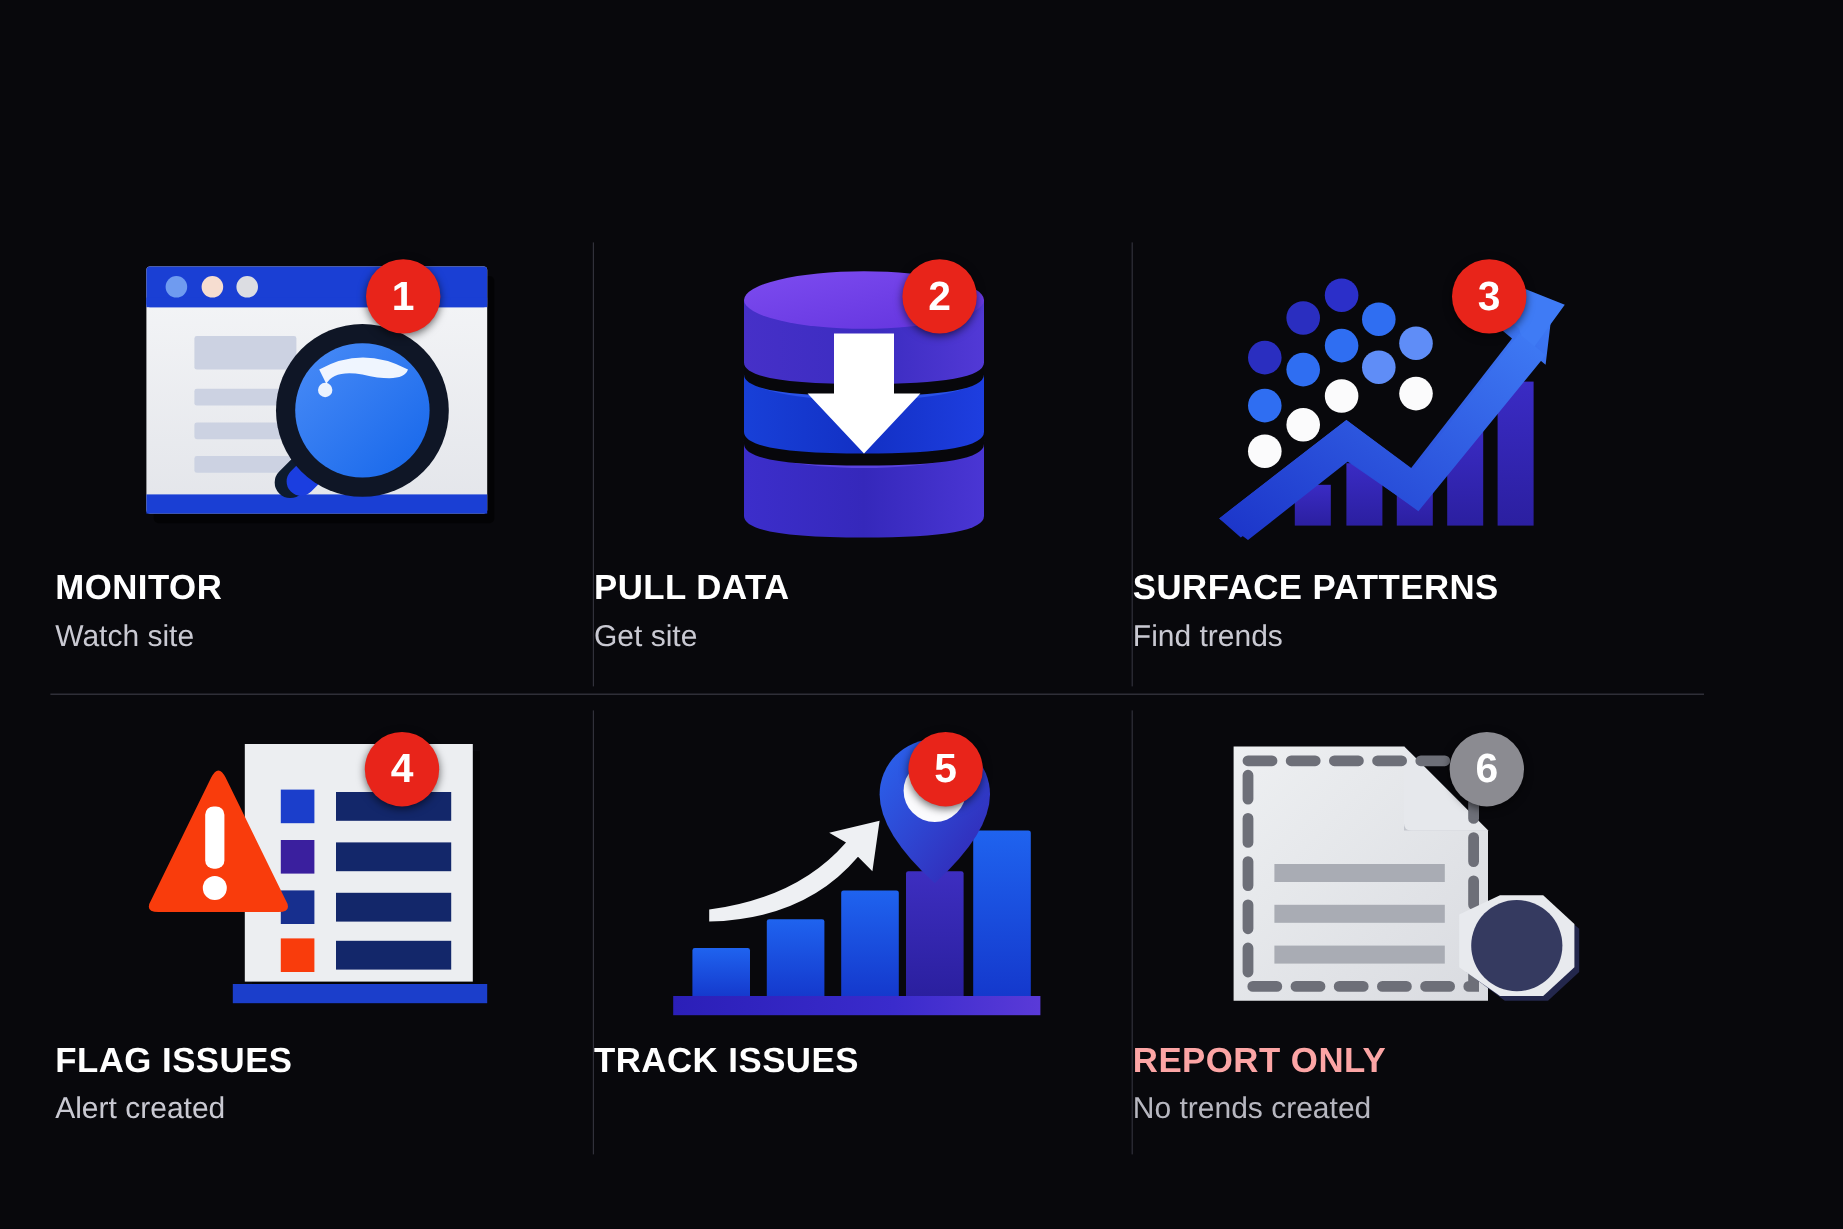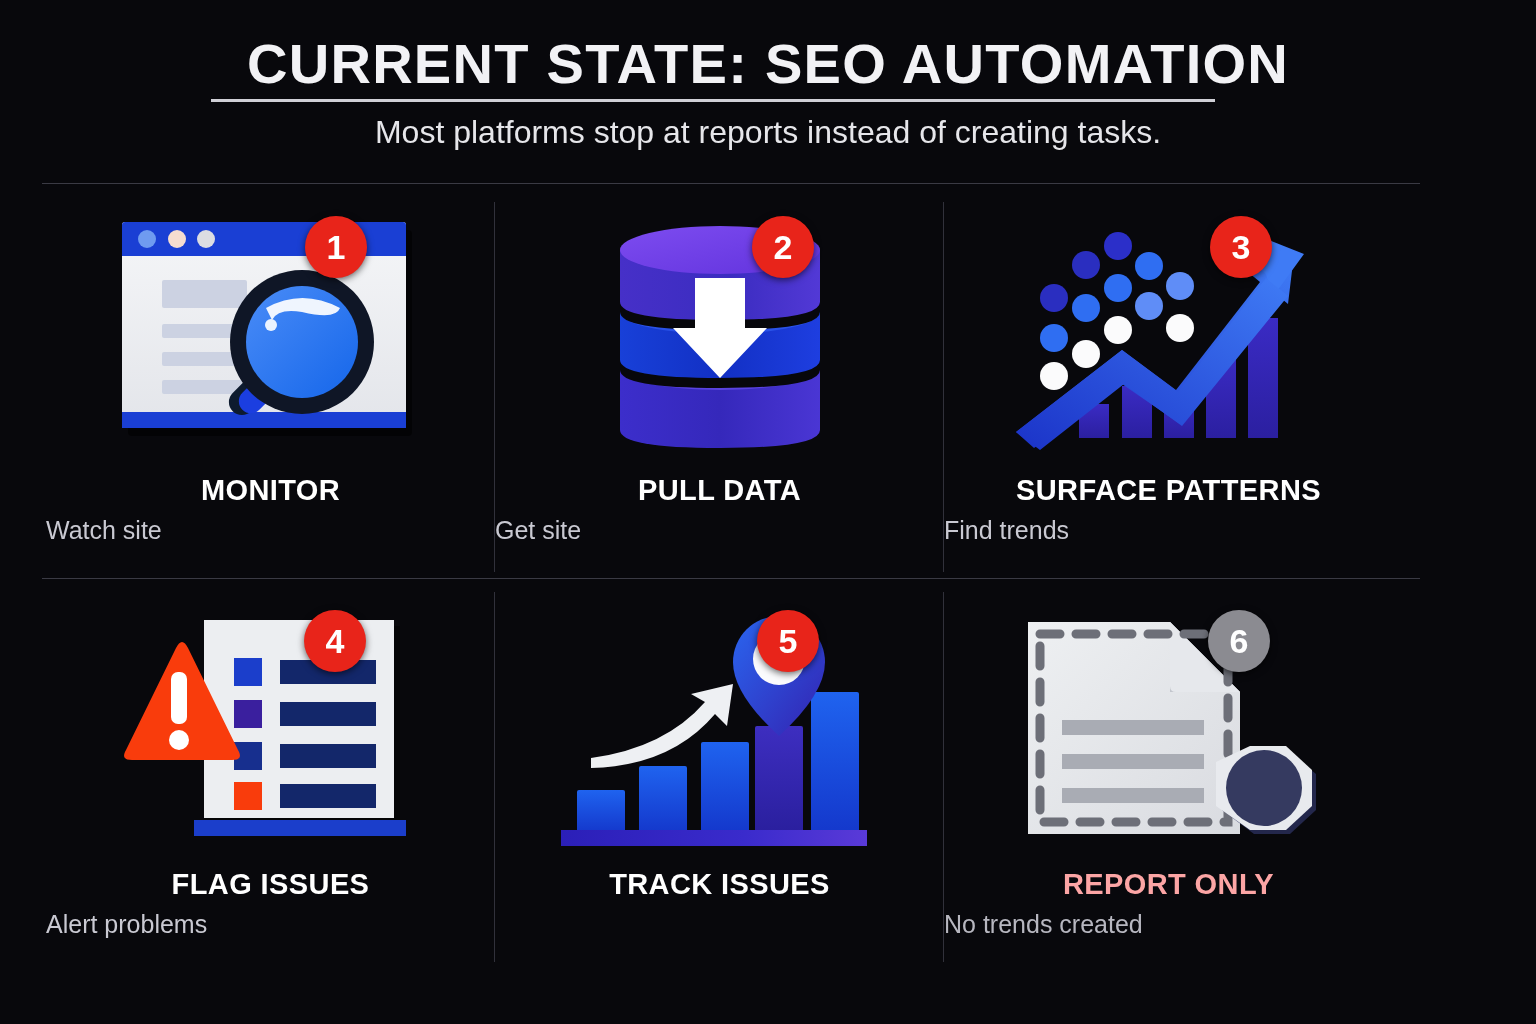--- a/index.html
+++ b/index.html
@@ -57,21 +57,21 @@
   .icon-area {
     position:absolute; top:22px; left:0; width:449px; height:250px;
   }
   .icon-box {
     position:absolute; left:50%; top:0; transform:translateX(-50%);
     width:330px; height:250px;
   }
 
   .card-title {
     position:absolute; top:288px; left:0; width:449px;
-    text-align:center; font-size:29px; font-weight:bold;
+    text-align:left; font-size:29px; font-weight:bold;
     color:#ffffff; letter-spacing:0.4px;
   }
   .card-title.muted { color:#fca5a5; }
   .card-sub {
     position:absolute; top:330px; left:0; width:449px;
     text-align:left; font-size:25px; font-weight:400;
     color:#c9c9d2;
   }
   .card-sub.muted { color:#b7b7c0; }
 
@@ -92,26 +92,20 @@
   .b5 { left:262px; top:8px; }
   .b6 { left:264px; top:8px; }
 
   svg { display:block; overflow:visible; }
 </style>
 </head>
 <body>
 
 <div id="page">
 
-  <div class="header">
-    <div class="title">CURRENT STATE: SEO AUTOMATION</div>
-    <div class="title-rule"></div>
-    <div class="subtitle">Most platforms stop at reports instead of creating tasks.</div>
-    <div class="header-rule"></div>
-  </div>
 
   <div class="grid">
 
     <div class="vrule-1"></div>
     <div class="vrule-2"></div>
     <div class="vrule-3"></div>
     <div class="vrule-4"></div>
     <div class="hrule-mid"></div>
 
     <div class="card c1">
@@ -287,21 +281,21 @@
             <path d="M66 158 L18 158 Q6 158 12 148 L62 46 Q68 34 74 46 L124 148 Q130 158 118 158 Z" transform="translate(8,0)" fill="#f93c0c"></path>
             <rect x="65" y="70" width="16" height="52" rx="7" fill="#ffffff"></rect>
             <circle cx="73" cy="138" r="10" fill="#ffffff"></circle>
           </svg>
         </div>
         <div class="badge b4">
           <span>4</span>
         </div>
       </div>
       <div class="card-title">FLAG ISSUES</div>
-      <div class="card-sub">Alert problems</div>
+      <div class="card-sub">Alert created</div>
     </div>
 
     <div class="card c5">
       <div class="icon-area">
         <div class="icon-box">
           <svg width="330" height="250" viewBox="0 0 330 250">
             <defs>
               <linearGradient id="b5g" x1="0" y1="0" x2="0" y2="1">
                 <stop offset="0%" stop-color="#1f63ef"></stop>
                 <stop offset="100%" stop-color="#1438cc"></stop>

